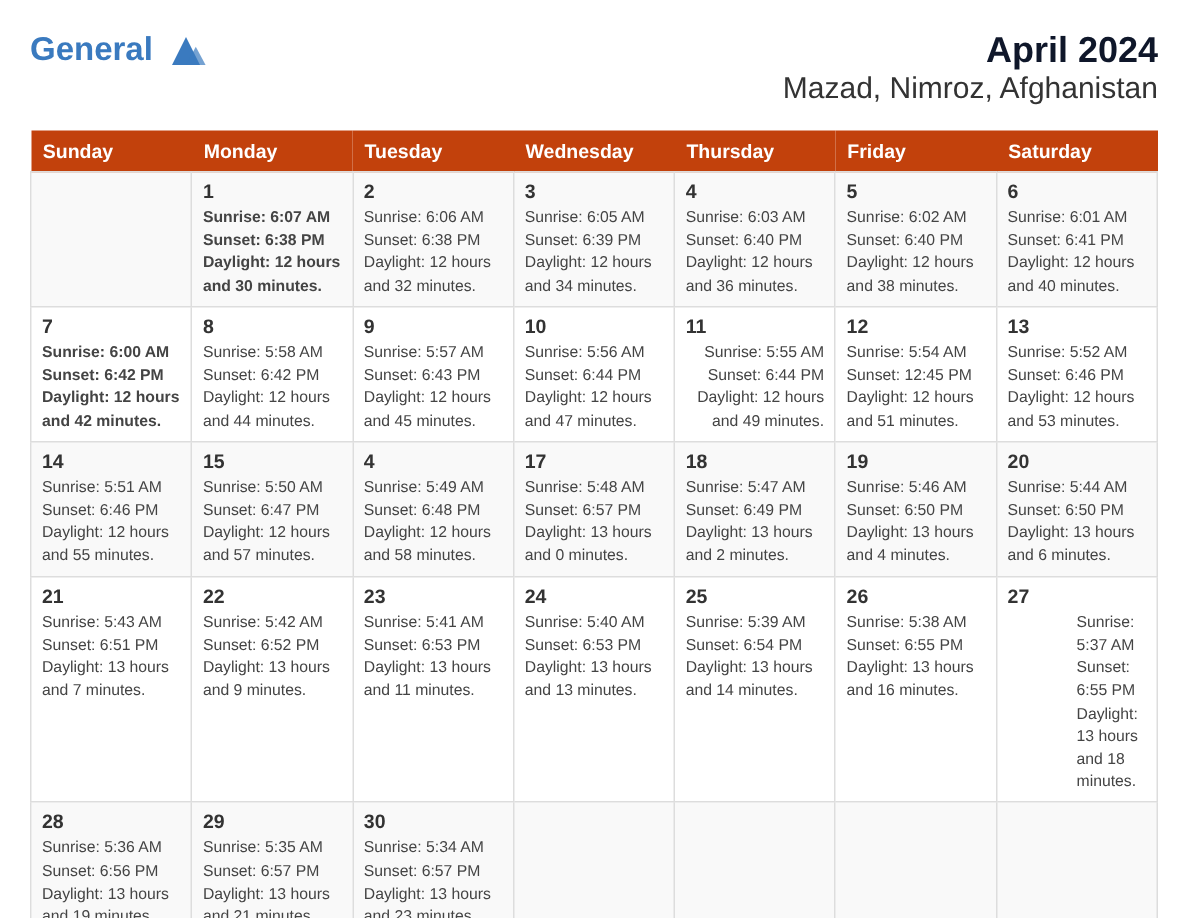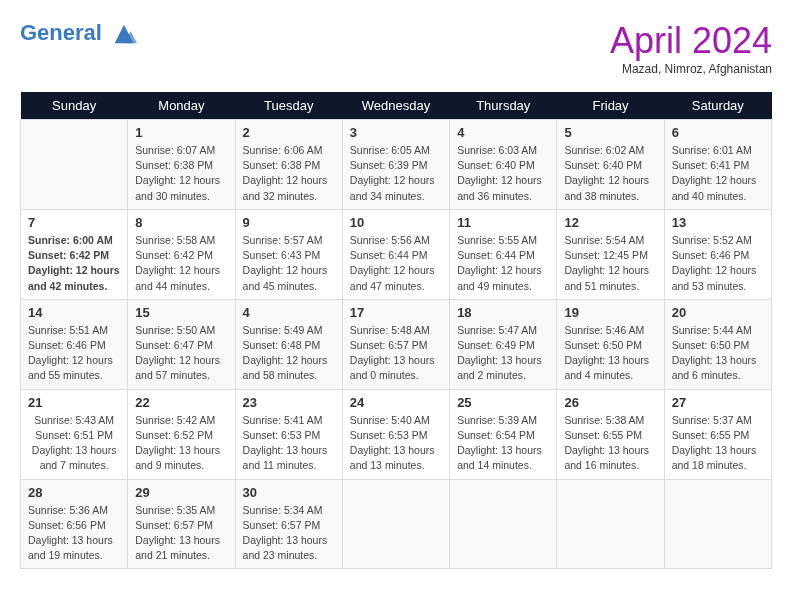--- a/index.html
+++ b/index.html
@@ -31,41 +31,41 @@
     }
     .logo-icon {
       width: 28px;
       height: 28px;
       margin-left: 2px;
     }
     .title-block {
       text-align: right;
     }
     .month-title {
-      font-size: 36px;
-      font-weight: normal;
-      color: #a21caf;
+      font-size: 24px;
+      font-weight: bold;
+      color: #0f172a;
     }
     .location {
-      font-size: 12px;
+      font-size: 20px;
       color: #333;
       font-weight: 500;
     }
     table {
       width: 100%;
       border-collapse: collapse;
       font-size: 11px;
     }
     thead tr th {
-      background-color: #0f172a;
+      background-color: #c2410c;
       color: #fff;
-      text-align: center;
+      text-align: left;
       padding: 6px 8px;
       font-size: 13px;
-      font-weight: normal;
+      font-weight: bold;
     }
     tbody tr td {
       border: 1px solid #ddd;
       vertical-align: top;
       padding: 5px 7px;
       width: 14.28%;
       min-height: 80px;
       color: #333;
     }
     tbody tr:nth-child(odd) td {
@@ -122,21 +122,21 @@
         <th>Thursday</th>
         <th>Friday</th>
         <th>Saturday</th>
       </tr>
   </thead>
   <tbody id="calendar-body">
       <tr>
         <td class="empty-cell"></td>
         <td>
           <span class="day-num">1</span>
-          <div class="day-info" style="white-space: pre-line;">Sunrise: 6:07 AM
+          <div class="day-info" style="white-space: pre-line; font-weight: bold;">Sunrise: 6:07 AM
 Sunset: 6:38 PM
 Daylight: 12 hours
 and 30 minutes.</div>
         </td>
         <td>
           <span class="day-num">2</span>
           <div class="day-info" style="white-space: pre-line;">Sunrise: 6:06 AM
 Sunset: 6:38 PM
 Daylight: 12 hours
 and 32 minutes.</div>
@@ -194,21 +194,21 @@
         </td>
         <td>
           <span class="day-num">10</span>
           <div class="day-info" style="white-space: pre-line;">Sunrise: 5:56 AM
 Sunset: 6:44 PM
 Daylight: 12 hours
 and 47 minutes.</div>
         </td>
         <td>
           <span class="day-num">11</span>
-          <div class="day-info" style="white-space: pre-line;">Sunrise: 5:55 AM
+          <div class="day-info" style="white-space: pre-line; text-align: right;">Sunrise: 5:55 AM
 Sunset: 6:44 PM
 Daylight: 12 hours
 and 49 minutes.</div>
         </td>
         <td>
           <span class="day-num">12</span>
           <div class="day-info" style="white-space: pre-line;">Sunrise: 5:54 AM
 Sunset: 12:45 PM
 Daylight: 12 hours
 and 51 minutes.</div>
@@ -268,21 +268,21 @@
           <span class="day-num">20</span>
           <div class="day-info" style="white-space: pre-line;">Sunrise: 5:44 AM
 Sunset: 6:50 PM
 Daylight: 13 hours
 and 6 minutes.</div>
         </td>
       </tr>
       <tr>
         <td>
           <span class="day-num">21</span>
-          <div class="day-info" style="white-space: pre-line; text-align: center;">Sunrise: 5:43 AM
+          <div class="day-info" style="white-space: pre-line;">Sunrise: 5:43 AM
 Sunset: 6:51 PM
 Daylight: 13 hours
 and 7 minutes.</div>
         </td>
         <td>
           <span class="day-num">22</span>
           <div class="day-info" style="white-space: pre-line;">Sunrise: 5:42 AM
 Sunset: 6:52 PM
 Daylight: 13 hours
 and 9 minutes.</div>
@@ -310,21 +310,21 @@
         </td>
         <td>
           <span class="day-num">26</span>
           <div class="day-info" style="white-space: pre-line;">Sunrise: 5:38 AM
 Sunset: 6:55 PM
 Daylight: 13 hours
 and 16 minutes.</div>
         </td>
         <td>
           <span class="day-num">27</span>
-          <div class="day-info" style="white-space: pre-line;">Sunrise: 5:37 AM
+          <div class="day-info" style="white-space: pre-line; margin-left: 46px;">Sunrise: 5:37 AM
 Sunset: 6:55 PM
 Daylight: 13 hours
 and 18 minutes.</div>
         </td>
       </tr>
       <tr>
         <td>
           <span class="day-num">28</span>
           <div class="day-info" style="white-space: pre-line;">Sunrise: 5:36 AM
 Sunset: 6:56 PM

